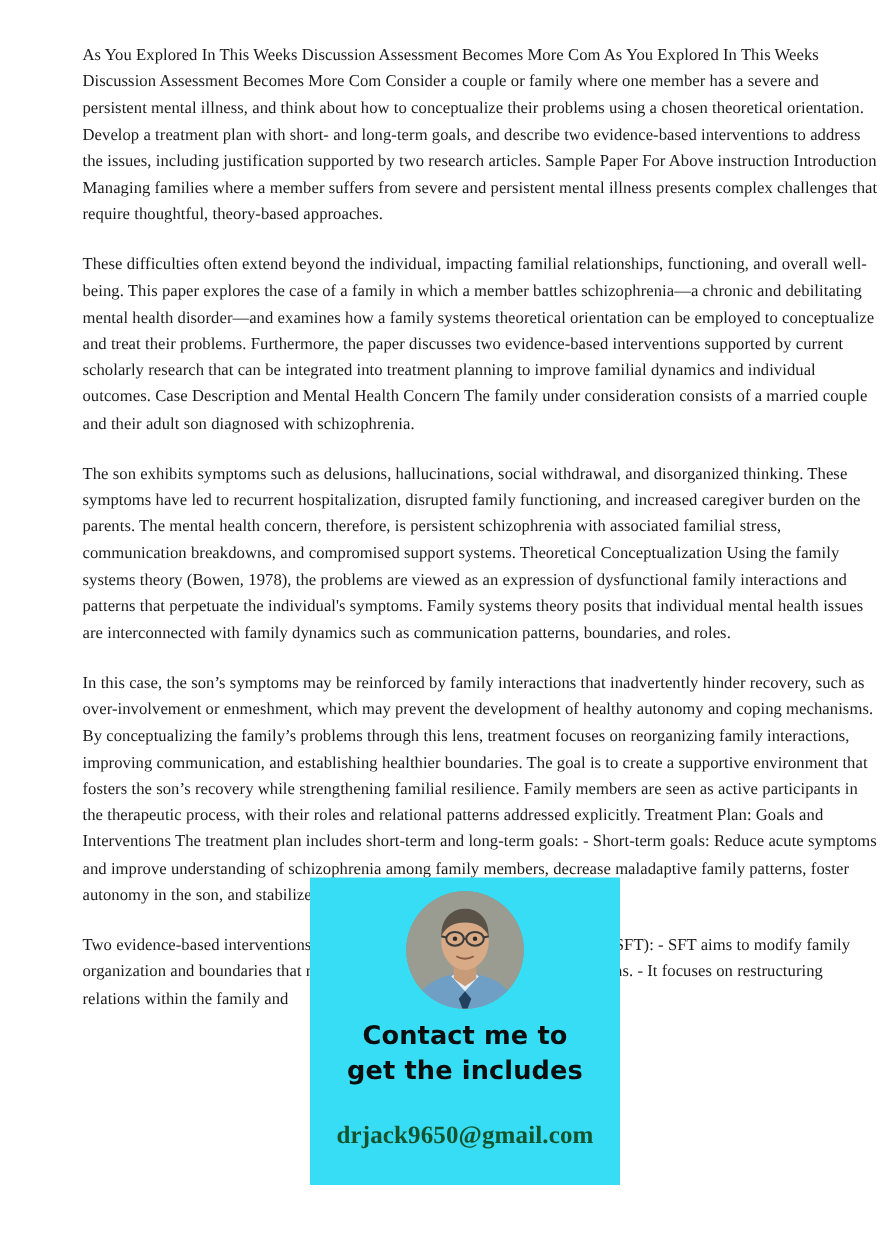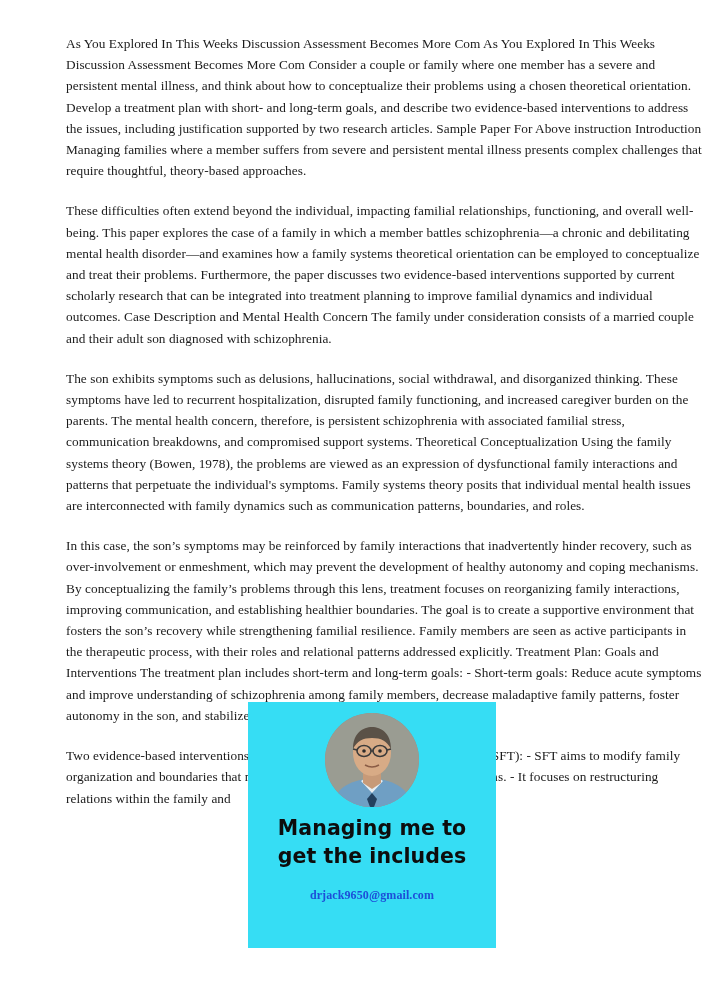--- a/index.html
+++ b/index.html
@@ -71,24 +71,24 @@
     font-family: "DejaVu Sans", sans-serif;
     font-weight: bold;
     font-size: 20.5px;
     line-height: 28px;
     color: #0d0d0d;
     letter-spacing: 0.1px;
   }
   #overlay-email {
     font-family: "Liberation Serif", serif;
     font-weight: bold;
-    font-size: 12px;
+    font-size: 20px;
     line-height: 26px;
-    color: #1d4ed8;
-    margin-top: 12px;
+    color: #14532d;
+    margin-top: 25px;
     letter-spacing: 0.1px;
   }
 </style>
 </head>
 <body>
 
 <div id="page">
 
   <div id="doc">
     <p class="para">As You Explored In This Weeks Discussion Assessment Becomes More Com As You Explored In This Weeks Discussion Assessment Becomes More Com Consider a couple or family where one member has a severe and persistent mental illness, and think about how to conceptualize their problems using a chosen theoretical orientation. Develop a treatment plan with short- and long-term goals, and describe two evidence-based interventions to address the issues, including justification supported by two research articles. Sample Paper For Above instruction Introduction Managing families where a member suffers from severe and persistent mental illness presents complex challenges that require thoughtful, theory-based approaches.</p>
@@ -123,19 +123,19 @@
           <line x1="62" y1="37" x2="66" y2="36"></line>
         </g>
 
         <circle cx="39" cy="38" r="1.8" fill="#2b2b2b"></circle>
         <circle cx="55" cy="38" r="1.8" fill="#2b2b2b"></circle>
 
         <path d="M40 52 Q47 56 54 52" stroke="#8a5c45" stroke-width="1.6" fill="none"></path>
       </svg>
     </div>
     <div id="overlay-text">
-      <div class="ov-line">Managing me to</div>
+      <div class="ov-line">Contact me to</div>
       <div class="ov-line">get the includes</div>
       <div id="overlay-email">drjack9650@gmail.com</div>
     </div>
   </div>
 
 </div>
 
 </body></html>

